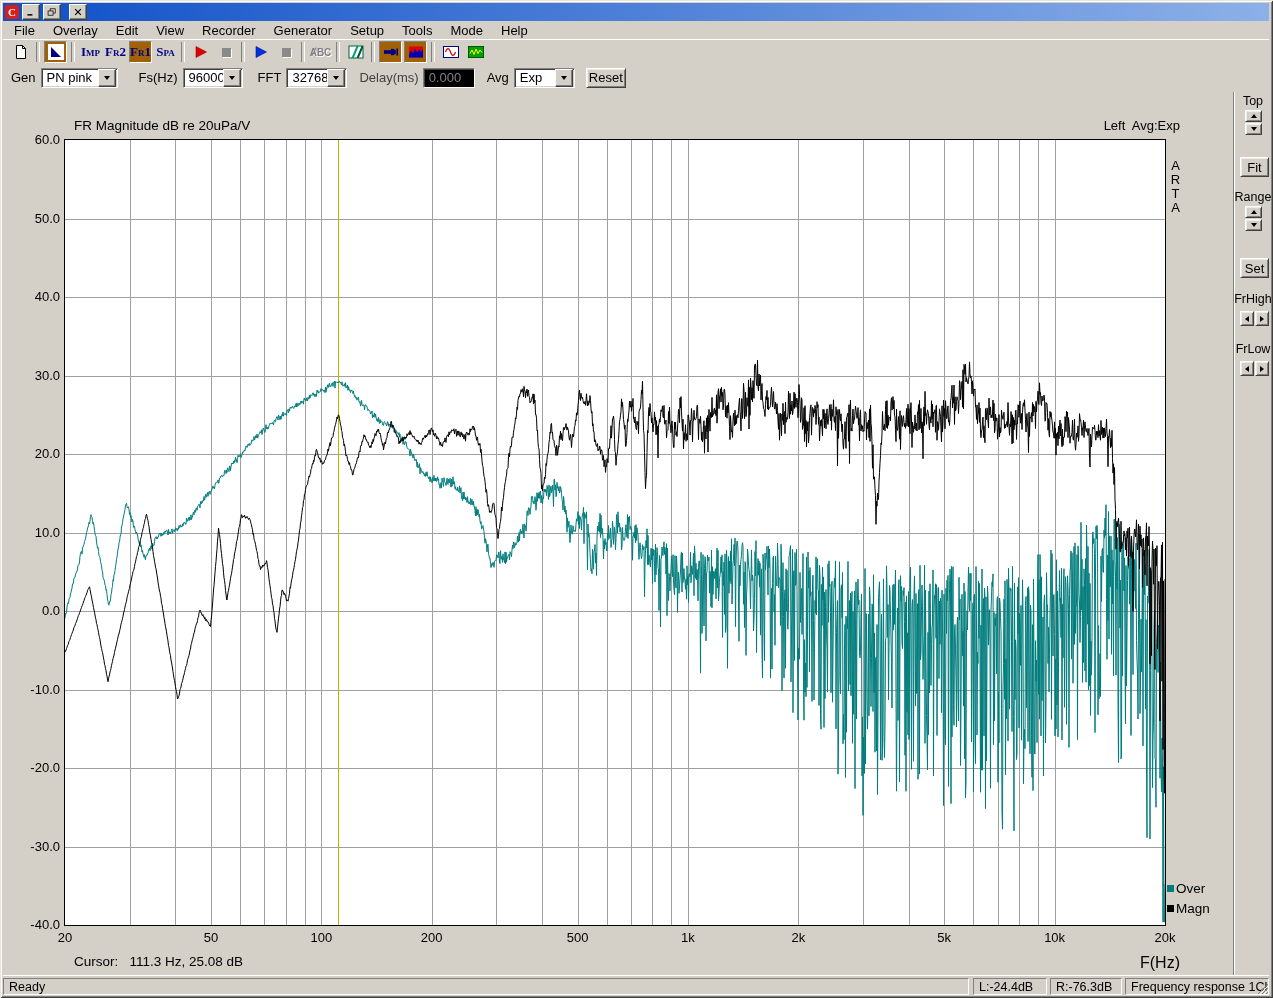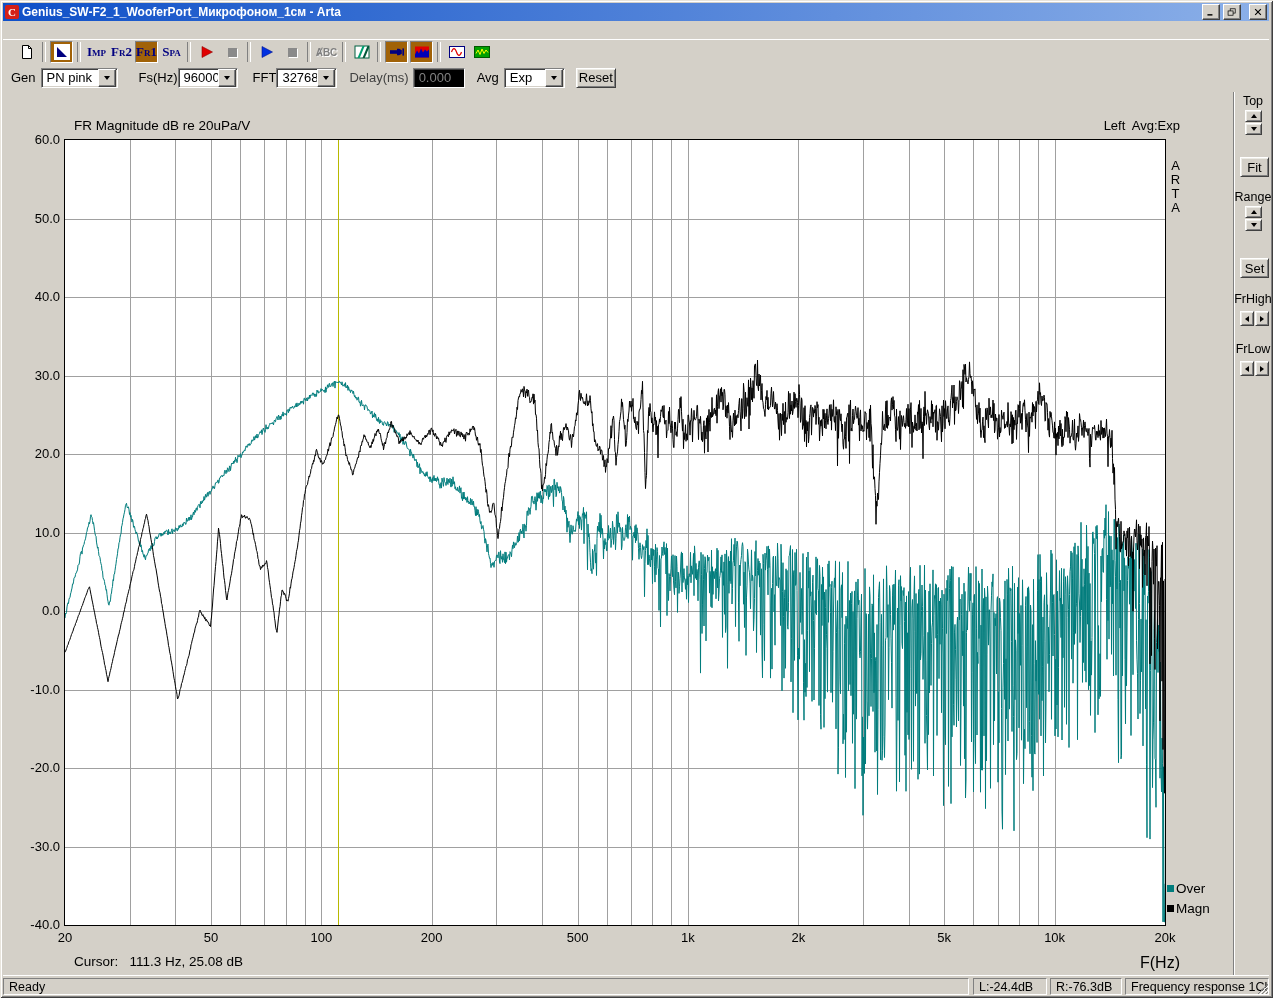--- a/index.html
+++ b/index.html
@@ -14,21 +14,21 @@
     font:bold 11px/14px "Liberation Serif",serif;text-align:center;flex:0 0 auto;}
   .tb-title{flex:1;font-weight:bold;font-size:12px;color:#fff;white-space:nowrap;overflow:hidden;}
   .cap-btn{width:16px;height:14px;background:#d4d0c8;border:1px solid;border-color:#fff #404040 #404040 #fff;
     box-shadow:inset -1px -1px 0 #808080;display:flex;align-items:center;justify-content:center;flex:0 0 auto;}
   .cap-btn svg{width:12px;height:10px;}
   .cap-gap{width:2px;flex:0 0 auto;}
   
   .menubar{left:3px;top:21px;width:1266px;height:18px;padding:1px 0 0 2px;box-sizing:border-box;}
   .menu-item{display:inline-block;padding:1px 9px 2px;}
   
-  .toolbar{left:3px;top:39px;width:1266px;height:25px;display:flex;align-items:center;padding-left:11px;box-sizing:border-box;
+  .toolbar{left:3px;top:39px;width:1266px;height:25px;display:flex;align-items:center;padding-left:5px;box-sizing:border-box;
     border-top:1px solid #fff;}
   .tb-btn{width:23px;height:22px;display:flex;align-items:center;justify-content:center;margin:0 1px;position:relative;flex:0 0 auto;}
   .tb-btn svg{width:16px;height:16px;}
   .tb-btn.pressed{border:1px solid;border-color:#808080 #fff #fff #808080;background:#a16207;width:21px;height:20px;}
   .tb-text{font-family:"Liberation Serif",serif;font-weight:bold;font-size:13px;font-variant:small-caps;color:#000080;}
   .tb-sep{width:2px;height:20px;margin:0 3px;border-left:1px solid #808080;border-right:1px solid #fff;flex:0 0 auto;}
   .abc-wrap{position:relative;font-size:10px;}
   .abc-slash{position:absolute;left:-4px;top:-2px;width:8px;height:10px;border-right:1px solid #808080;transform:rotate(28deg);}
   
   .controlbar{left:3px;top:64px;width:1266px;height:27px;display:flex;align-items:center;box-sizing:border-box;}
@@ -70,40 +70,40 @@
     padding:1px 5px;font-size:12.5px;box-sizing:border-box;white-space:nowrap;overflow:hidden;}
   .grip{position:absolute;right:0;top:3px;width:16px;height:16px;}
 </style>
 </head>
 <body>
 
 <div id="window">
 
   <div class="abs titlebar">
     <div class="app-icon">C</div>
-    <div class="tb-title">Genius_SW-F2_1_WooferPort_Микрофоном_1см - Arta</div>
     <div class="cap-btn">
       <svg viewBox="0 0 16 14">
           <rect x="3" y="10" width="7" height="2" fill="#000"></rect>
         </svg>
     </div>
     <div class="cap-btn">
       <svg viewBox="0 0 16 14">
           <rect x="5.5" y="2.5" width="7" height="6" fill="none" stroke="#000"></rect>
           <rect x="2.5" y="5.5" width="7" height="6" fill="#d4d0c8" stroke="#000"></rect>
         </svg>
     </div>
     <div class="cap-gap"></div>
     <div class="cap-btn">
       <svg viewBox="0 0 16 14">
           <path d="M4 3l8 8M12 3l-8 8" stroke="#000" stroke-width="1.6"></path>
         </svg>
     </div>
   </div>
 
+  <div class="abs menubar" id="menubar"><div class="menu-item">File</div><div class="menu-item">Overlay</div><div class="menu-item">Edit</div><div class="menu-item">View</div><div class="menu-item">Recorder</div><div class="menu-item">Generator</div><div class="menu-item">Setup</div><div class="menu-item">Tools</div><div class="menu-item">Mode</div><div class="menu-item">Help</div></div>
 
   <div class="abs toolbar" id="toolbar">
       <div class="tb-btn">
         <svg viewBox="0 0 16 16">
           <path d="M3.5 1.5h6l3 3v10h-9z" fill="#fff" stroke="#000"></path>
           <path d="M9.5 1.5v3h3" fill="none" stroke="#000"></path>
         </svg>
       </div>
       <div class="tb-sep"></div>
       <div class="tb-btn pressed">
@@ -192,28 +192,28 @@
 
   <div class="abs controlbar">
     <span class="cb-label" style="margin-left:8px">Gen</span>
     <div class="combo" style="width:77px;margin-left:5px">
       <span class="combo-val">PN pink</span>
       <span class="combo-btn">
           <i class="arr-dn"></i>
         </span>
     </div>
     <span class="cb-label" style="margin-left:21px">Fs(Hz)</span>
-    <div class="combo" style="width:60px;">
+    <div class="combo" style="width:60px;margin-left:5px">
       <span class="combo-val">96000</span>
       <span class="combo-btn">
           <i class="arr-dn"></i>
         </span>
     </div>
     <span class="cb-label" style="margin-left:15px">FFT</span>
-    <div class="combo" style="width:61px;">
+    <div class="combo" style="width:61px;margin-left:5px">
       <span class="combo-val">32768</span>
       <span class="combo-btn">
           <i class="arr-dn"></i>
         </span>
     </div>
     <span class="cb-label" style="margin-left:12px;color:#404040">Delay(ms)</span>
     <div class="edit-dis" style="width:52px;margin-left:4px">0.000</div>
     <span class="cb-label" style="margin-left:12px">Avg</span>
     <div class="combo" style="width:61px;margin-left:5px">
       <span class="combo-val">Exp</span>

